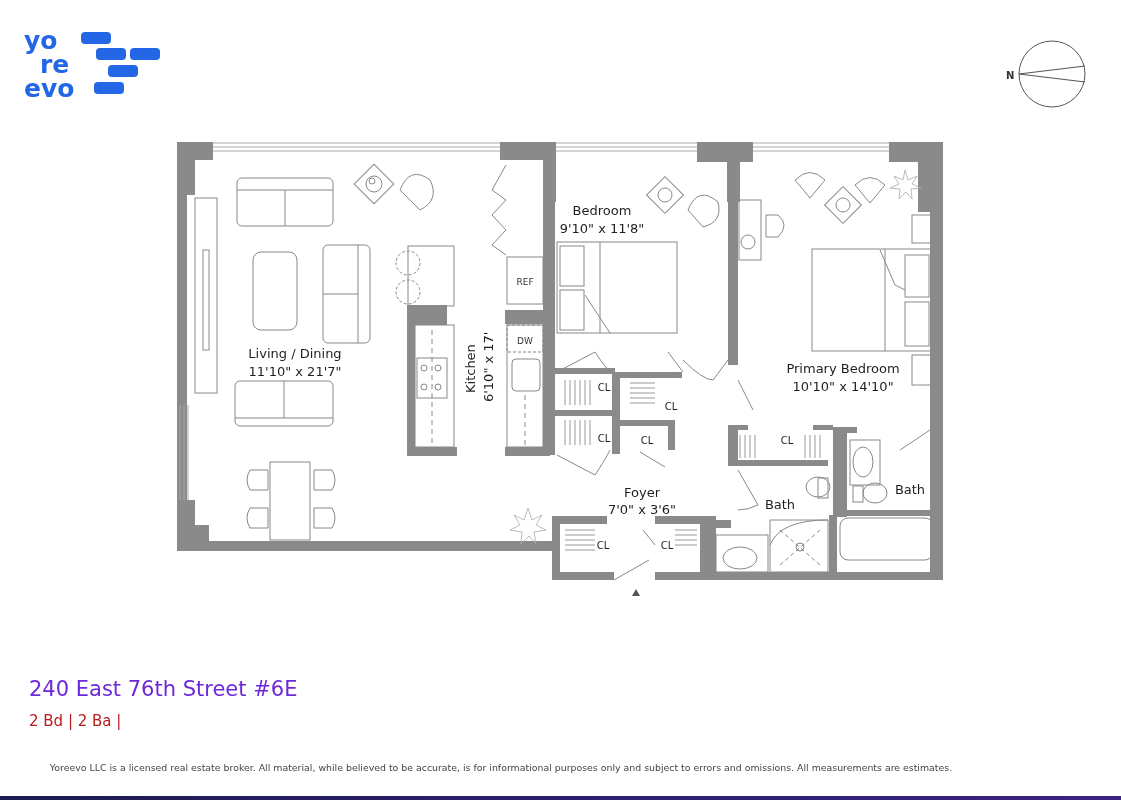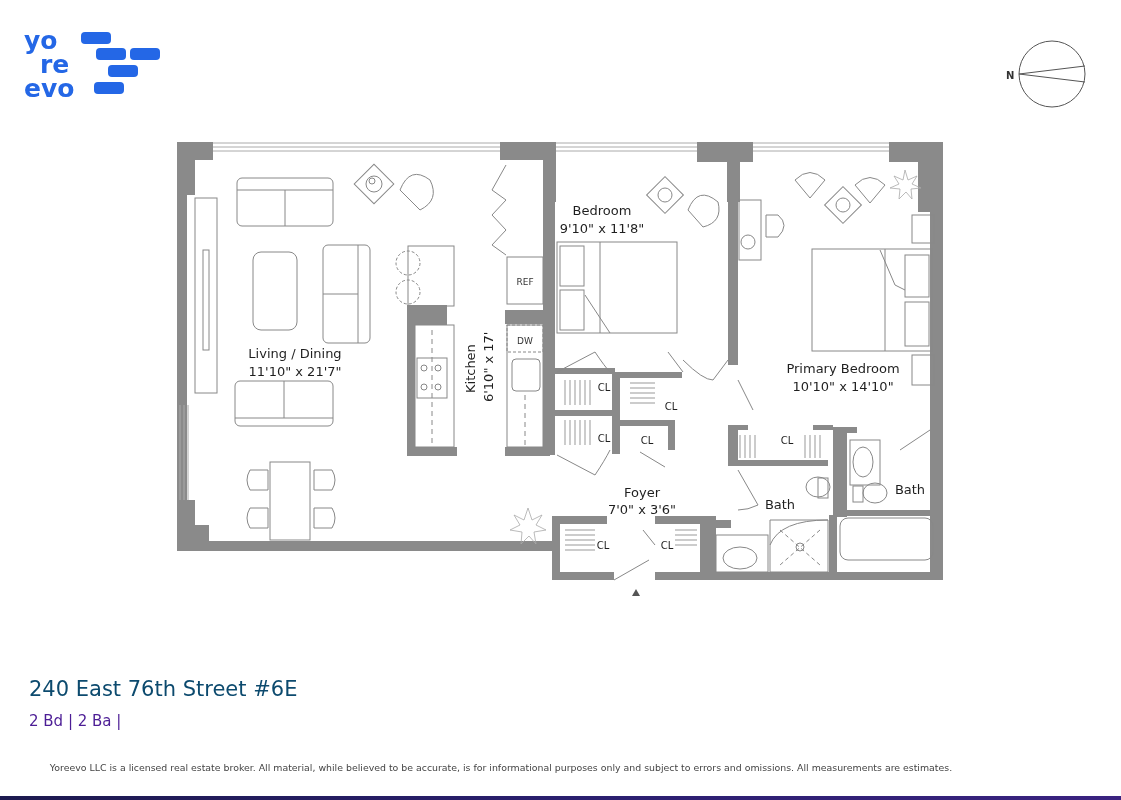--- a/index.html
+++ b/index.html
@@ -8,22 +8,22 @@
     font-family: "Liberation Sans", "DejaVu Sans", sans-serif; color: #1a1a1a;
   }
   .logo { position: absolute; left: 24px; top: 28px; width: 140px; height: 74px; text-align: center; }
   .logo-text { position: absolute; left: 0; font-family: "DejaVu Sans", sans-serif; font-weight: bold; color: #2467e6; font-size: 25px; letter-spacing: 0px; line-height: 1; }
   .brick { position: absolute; background: #2467e6; border-radius: 4px; height: 12px; }
   .compass { position: absolute; left: 1000px; top: 38px; width: 100px; height: 72px; }
   .plan { position: absolute; left: 0; top: 0; width: 1121px; height: 620px; }
   .room-label { font-family: "DejaVu Sans", sans-serif; font-size: 13px; fill: #1f1f1f; }
   .small-label { font-family: "DejaVu Sans", sans-serif; font-size: 10px; fill: #1f1f1f; }
   .tiny-label { font-family: "DejaVu Sans", sans-serif; font-size: 9px; fill: #333; }
-  .address { position: absolute; left: 29px; top: 677px; font-family: "DejaVu Sans", sans-serif; font-size: 21px; color: #0c4a6e; }
-  .specs { position: absolute; left: 29px; top: 712px; font-family: "DejaVu Sans", sans-serif; font-size: 15px; color: #4c1d95; }
+  .address { position: absolute; left: 29px; top: 677px; font-family: "DejaVu Sans", sans-serif; font-size: 21px; color: #6d28d9; }
+  .specs { position: absolute; left: 29px; top: 712px; font-family: "DejaVu Sans", sans-serif; font-size: 15px; color: #b91c1c; }
   .disclaimer { position: absolute; left: 0; width: 1002px; top: 761px; text-align: center; font-family: "DejaVu Sans", sans-serif; font-size: 9.4px; color: #444; line-height: 14px; }
   .bottom-bar { position: absolute; left: 0; bottom: 0; width: 1121px; height: 4px; background: linear-gradient(90deg, #1d1a4f, #2a1f6e 50%, #3a2380); }
 </style>
 </head>
 <body>
 
 <div class="logo">
   <div class="logo-text" style="top:0px;">yo</div>
   <div class="logo-text" style="top:24px; left:16px;">re</div>
   <div class="logo-text" style="top:48px;">evo</div>

